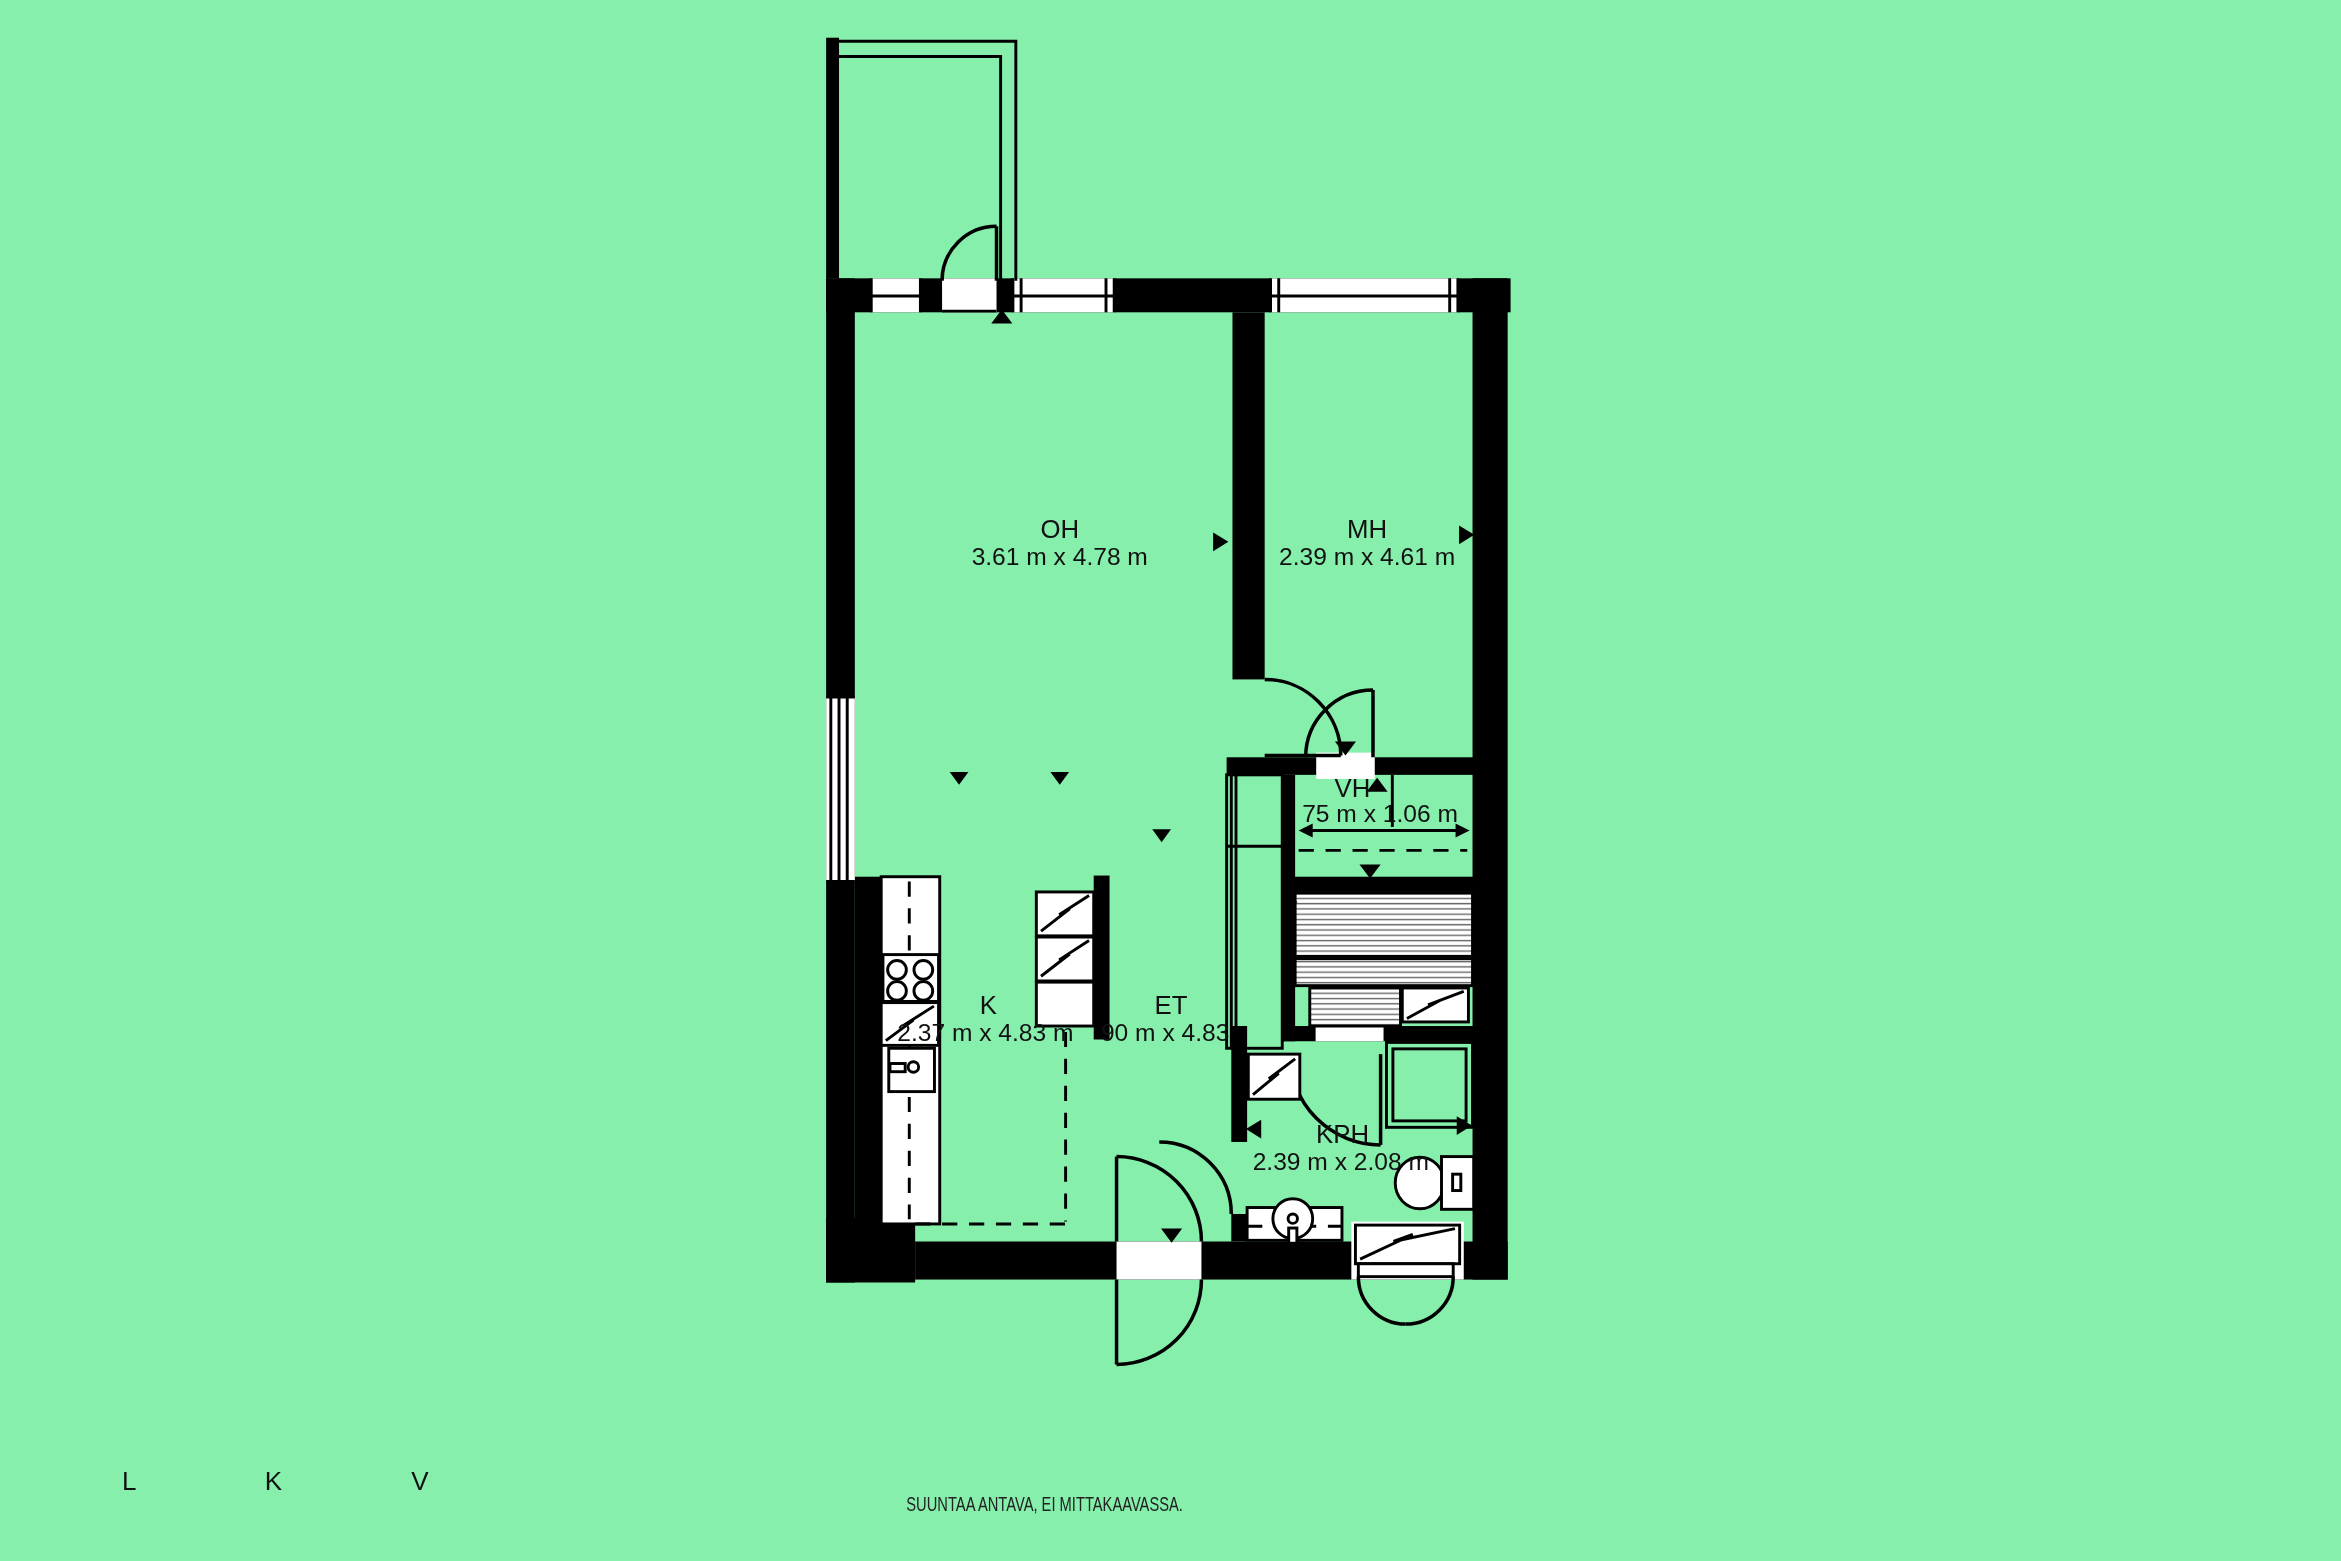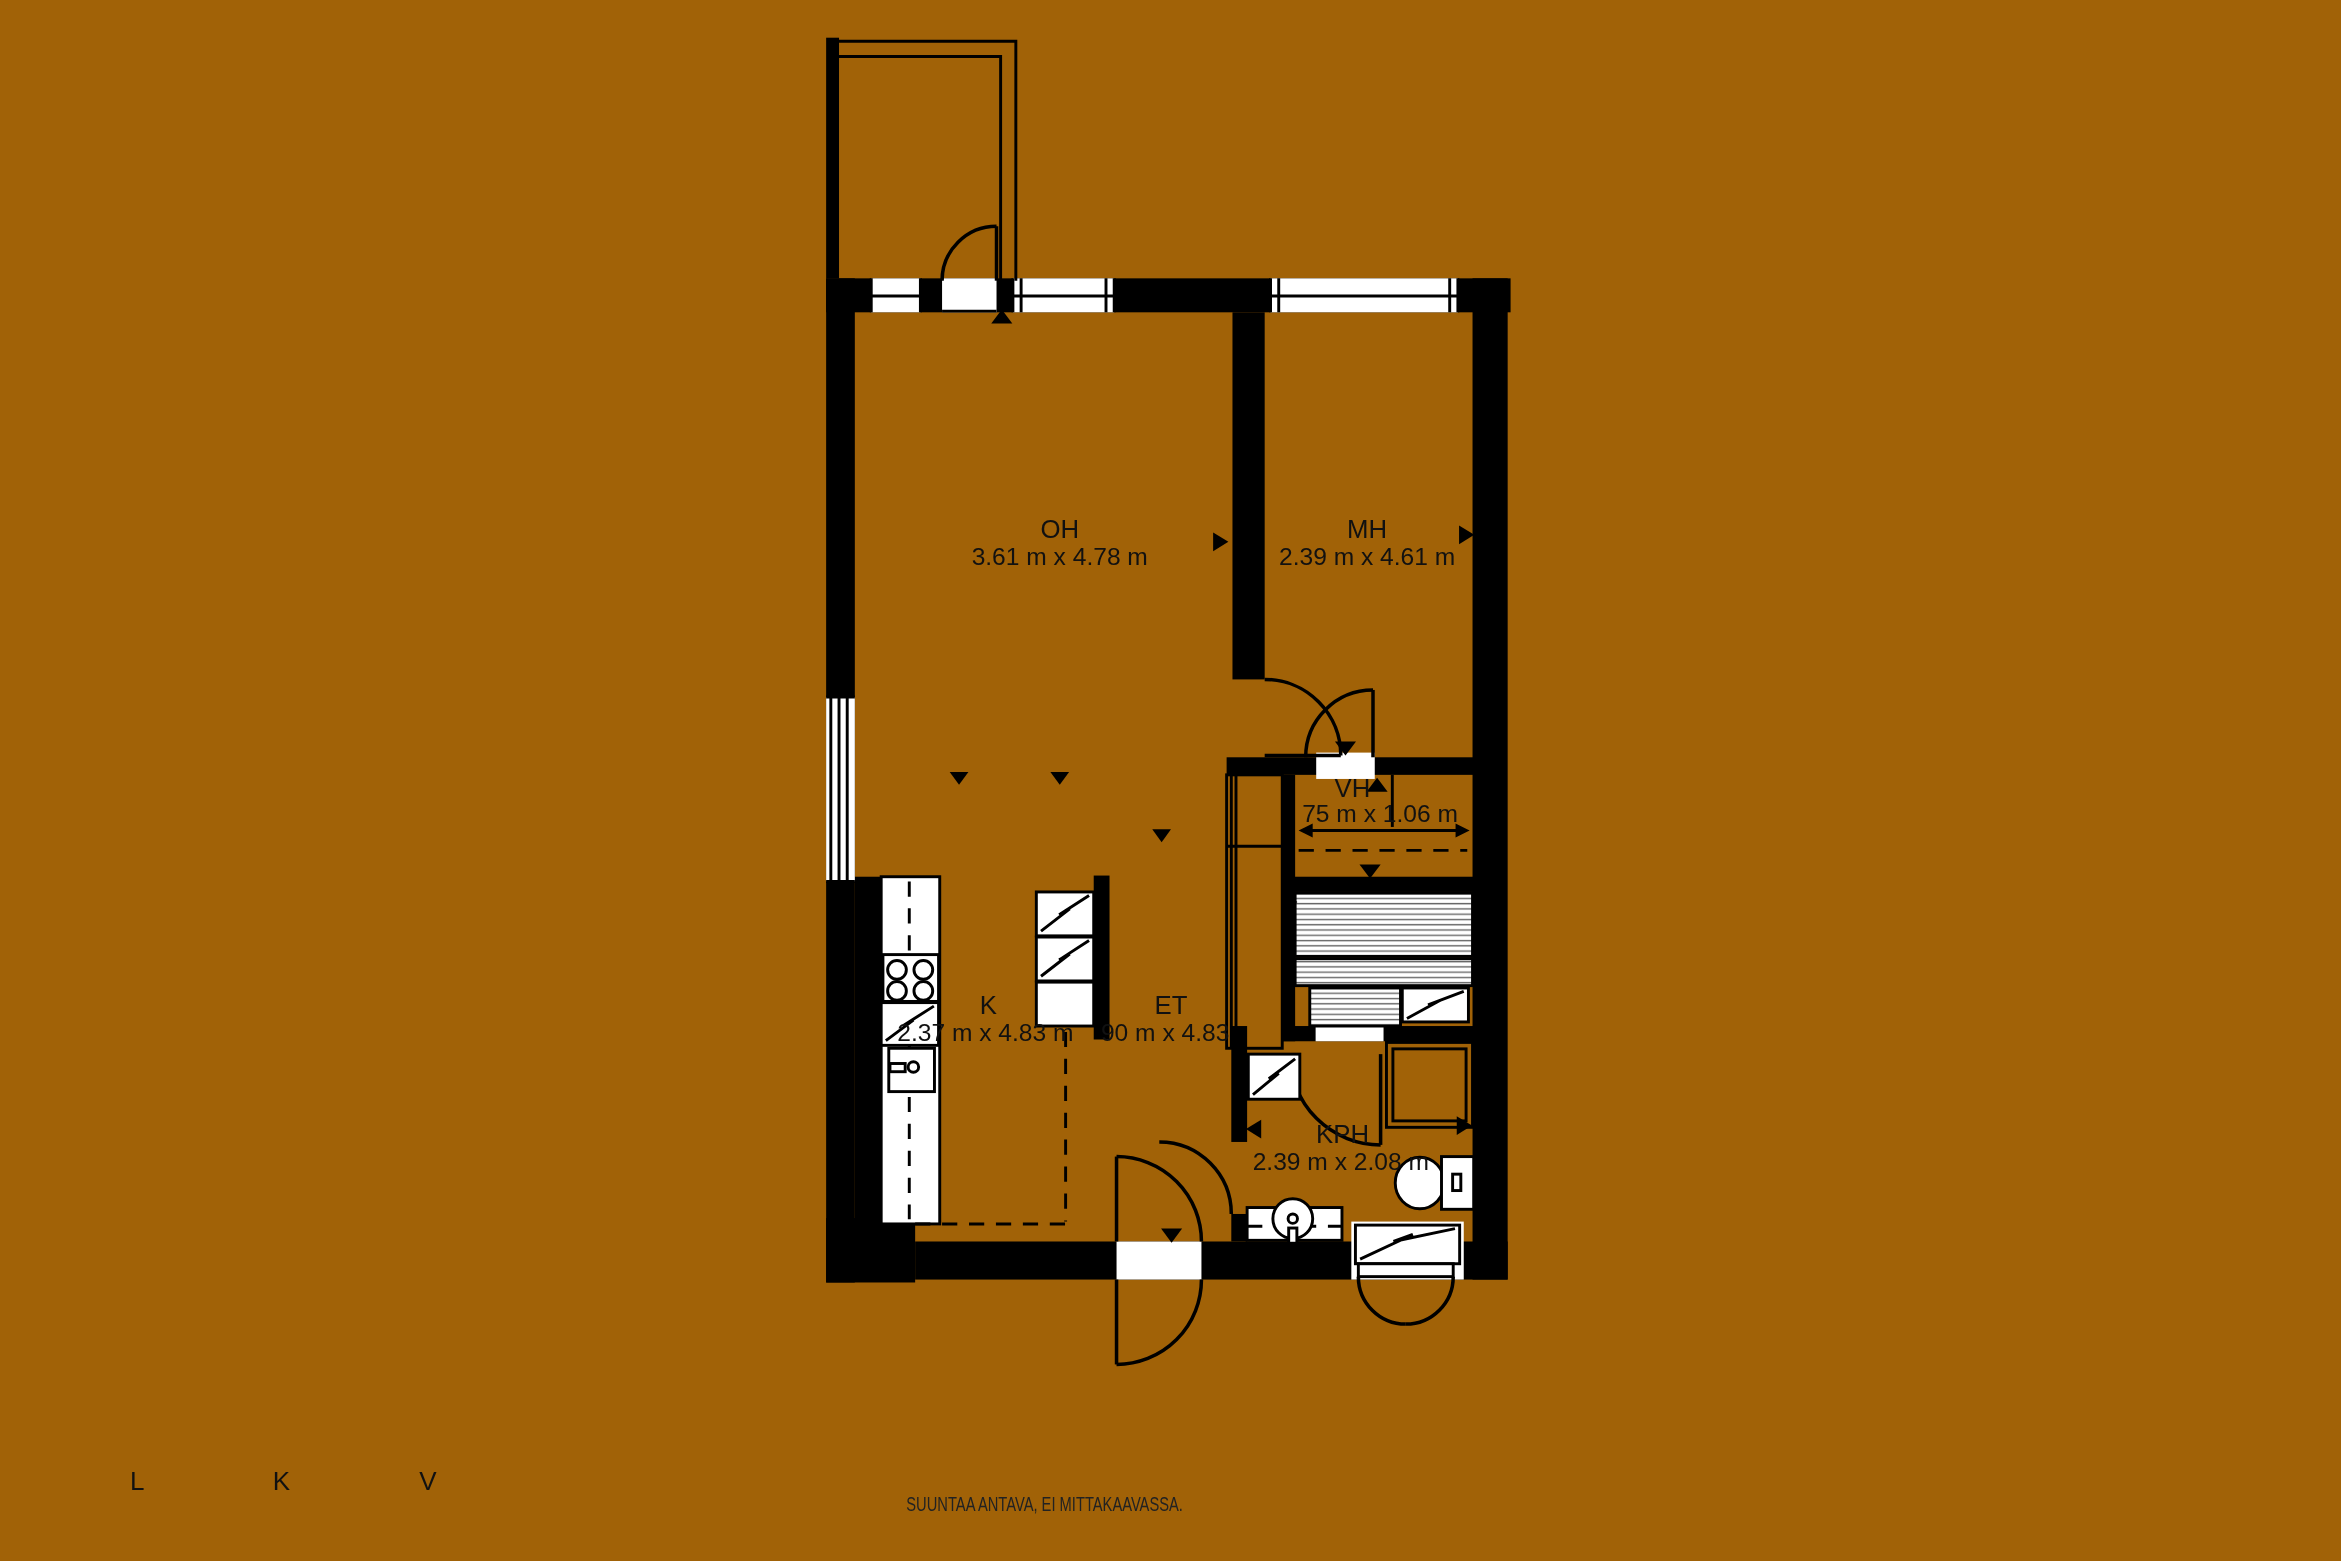--- a/index.html
+++ b/index.html
@@ -1,24 +1,24 @@
 <!DOCTYPE html>
 <html style="font-size:9.4px"><head>
 <meta charset="utf-8">
 <style>
   html,body{margin:0;padding:0;background:#ffffff;}
-  .stage{position:relative;width:2342px;height:1562px;background:#a16207;overflow:hidden;
+  .stage{position:relative;width:2342px;height:1562px;background:#86efac;overflow:hidden;
          font-family:"Liberation Sans",sans-serif;}
   svg{position:absolute;left:0;top:0;}
   .room-label{font-family:"Liberation Sans",sans-serif;font-size:44px;fill:#111;text-anchor:middle;}
   .room-dims{font-family:"Liberation Sans",sans-serif;font-size:42px;fill:#111;text-anchor:middle;}
   .logo{position:absolute;left:73px;top:1404px;color:#111;font-size:69px;
         letter-spacing:24.6px;font-weight:400;line-height:1;}
   .logo-sub{position:absolute;left:122px;top:1468px;color:#111;font-size:26px;
-        letter-spacing:61px;font-weight:400;line-height:1;margin-left:8px;}
+        letter-spacing:61px;font-weight:400;line-height:1;}
   .disclaimer{position:absolute;left:840px;top:1492px;width:410px;text-align:center;color:#222;}
   .disclaimer span{display:inline-block;transform:scaleX(0.70);transform-origin:center;
         font-size:21px;letter-spacing:0px;white-space:nowrap;}
   .wall{fill:#000;}
   .open{fill:#fff;}
   .ln{stroke:#000;stroke-width:5;fill:none;}
   .ln2{stroke:#000;stroke-width:6;fill:none;}
   .dash{stroke:#000;stroke-width:5;fill:none;stroke-dasharray:26 20;}
   .fix{stroke:#000;stroke-width:5;fill:#fff;}
   .mark{fill:#000;}

